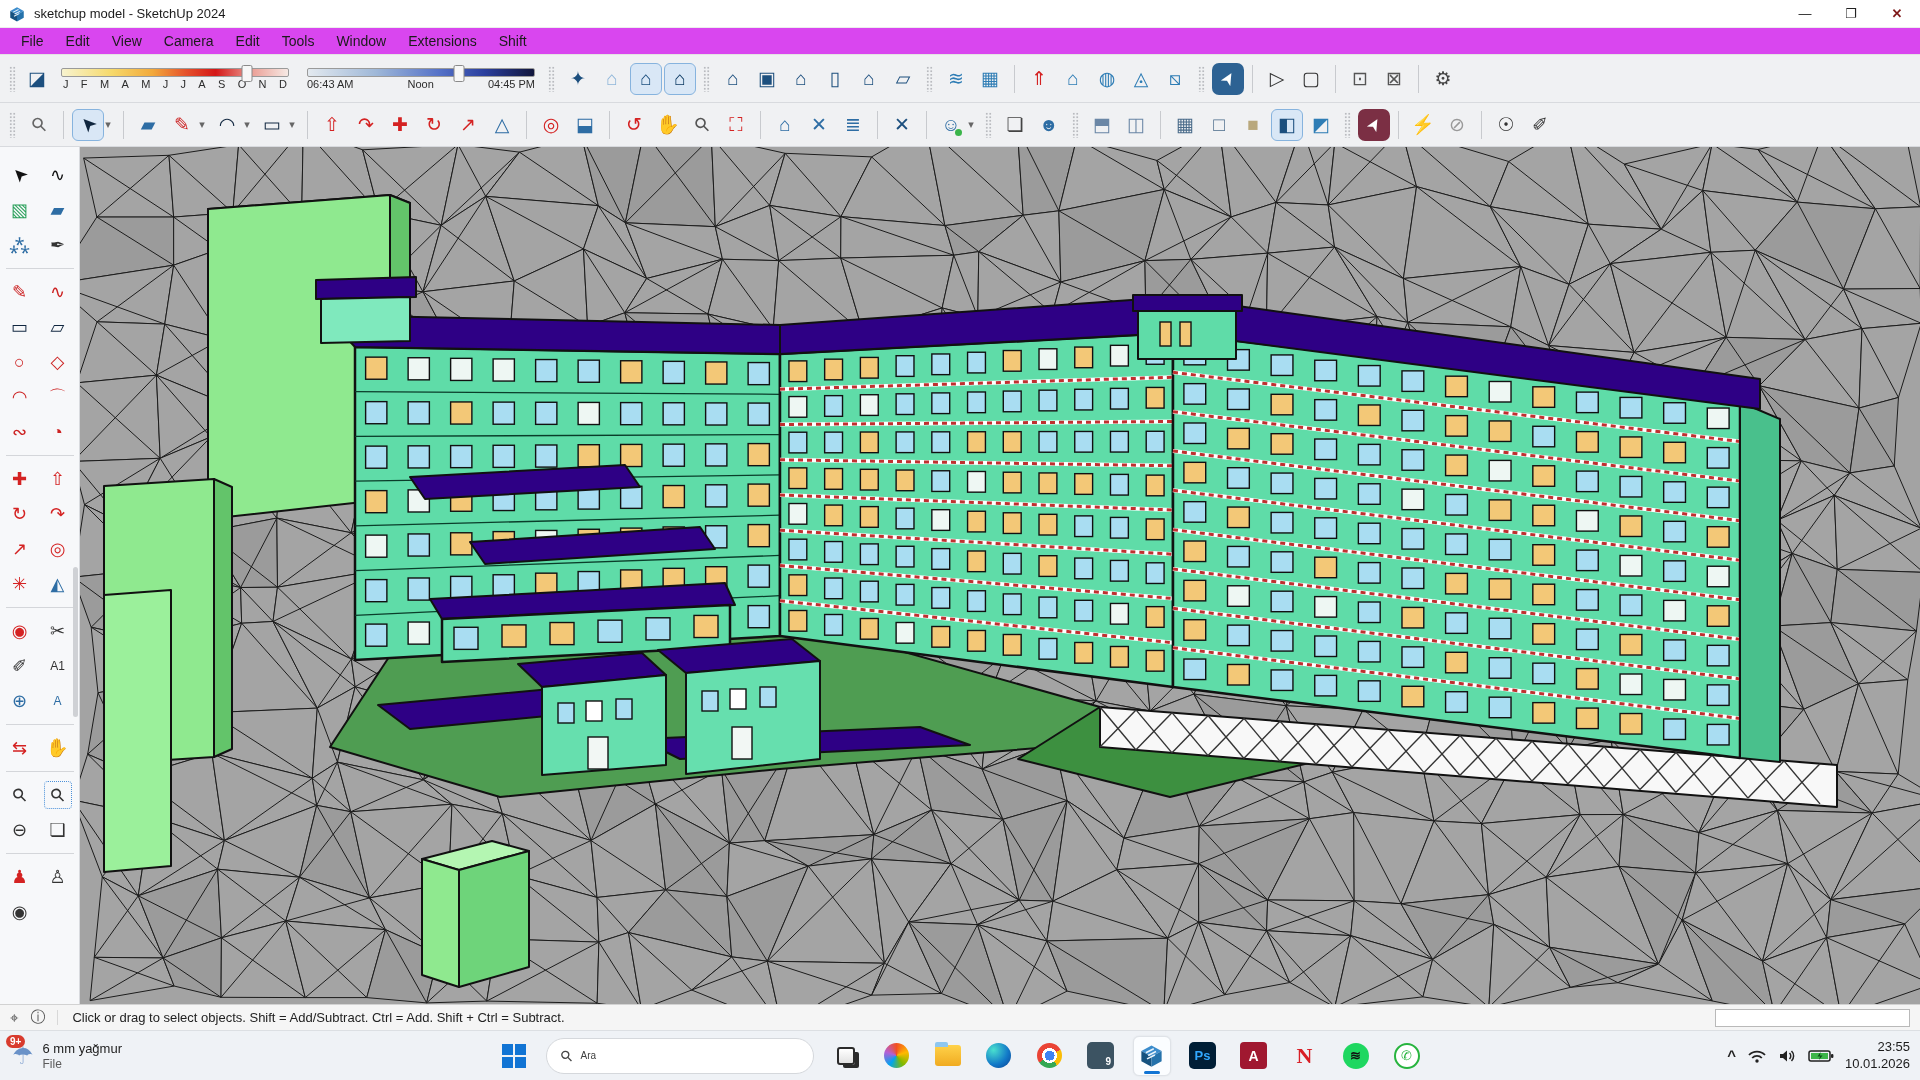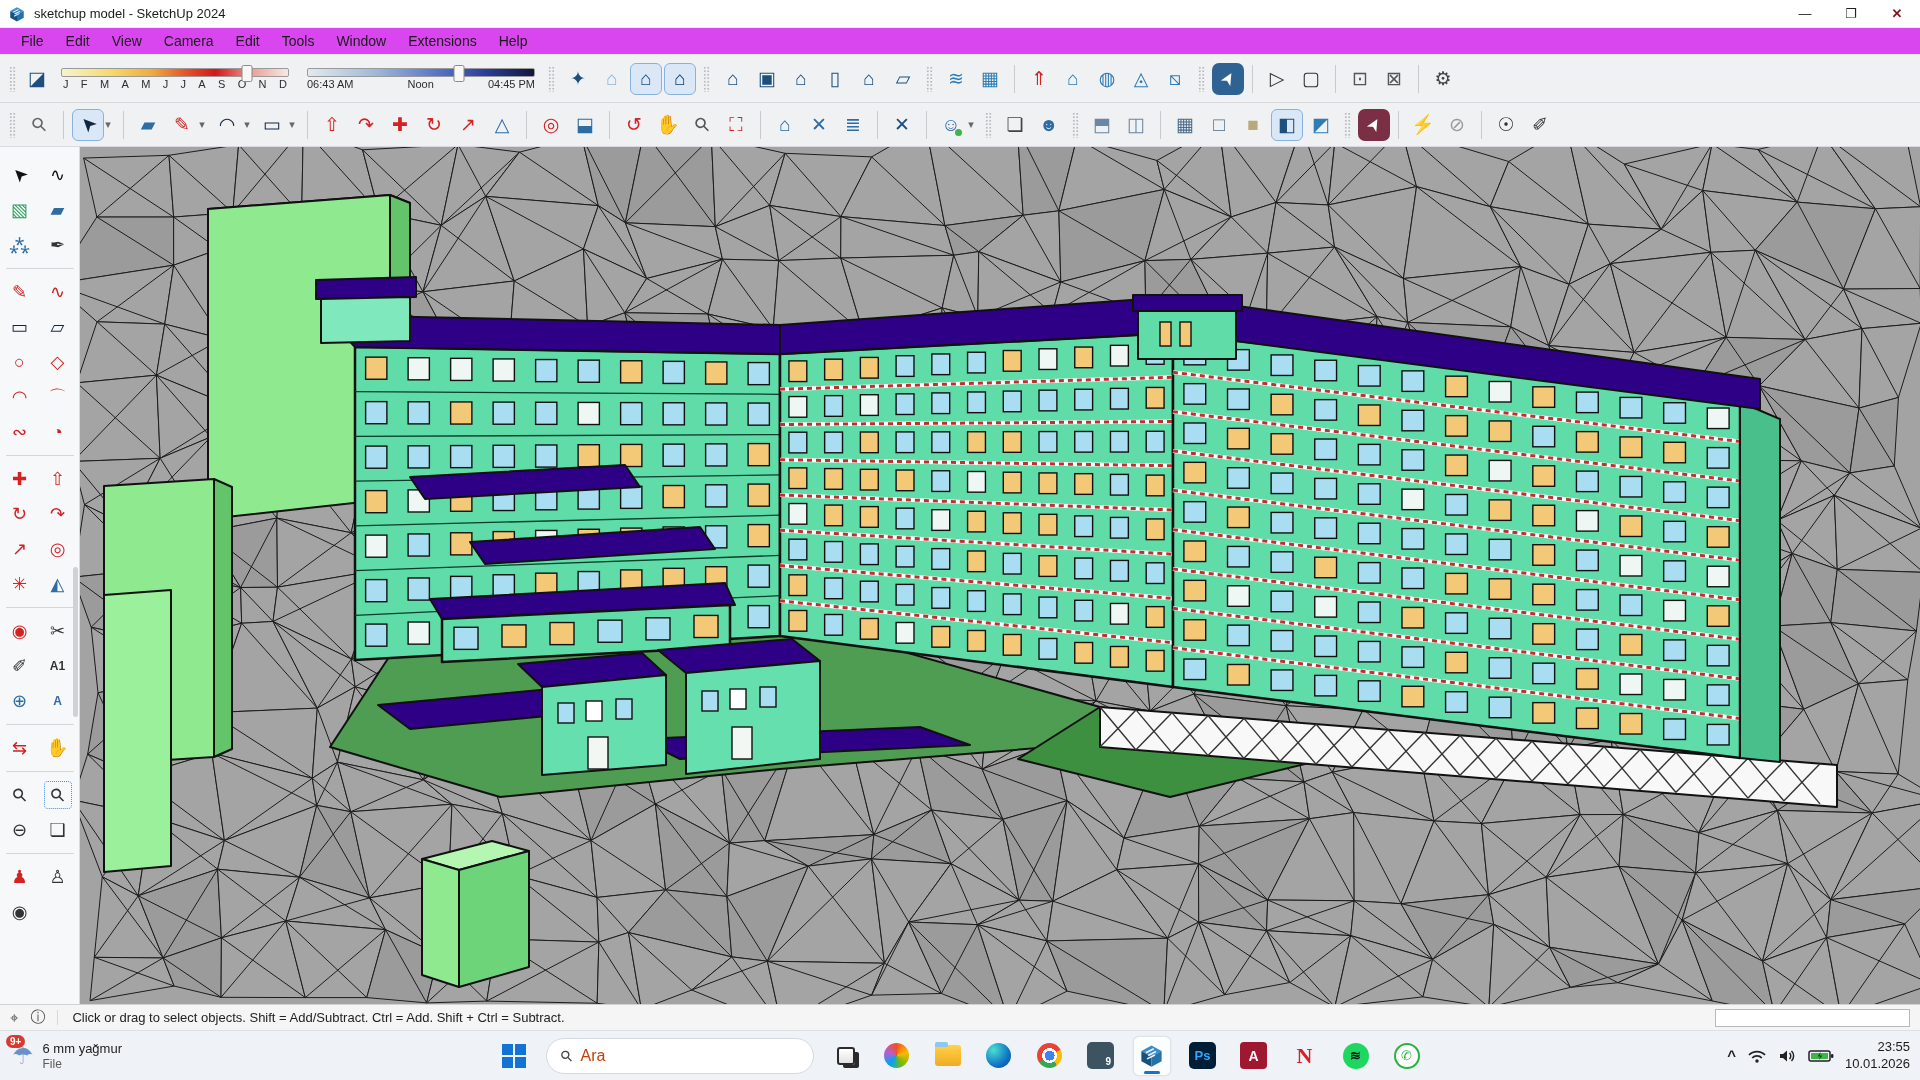--- a/index.html
+++ b/index.html
@@ -46,21 +46,21 @@
   .time-row { display:flex; justify-content:space-between; width:228px; font-size:11px; color:#2c2c2c; margin-top:1px; }
 
   
   .main { flex:1; display:flex; min-height:0; }
   .sidebar { width:80px; background:#f7f8fa; border-right:1px solid #d8dade; position:relative; overflow:hidden; }
   .side-grid { display:grid; grid-template-columns:34px 34px; justify-content:center; gap:3px 4px; padding-top:12px; }
   .side-grid .tbtn { width:32px; height:32px; }
   .side-grid .tbtn .glyph { font-size:18px; }
   .side-sep { grid-column:1 / 3; height:1px; background:#d4d6da; margin:4px 2px; }
   .side-scroll { position:absolute; right:1px; top:420px; width:5px; height:150px; background:#cfd1d5; border-radius:3px; }
-  .glyph.txt { font-size:12px !important; font-weight:bold; }
+  .glyph.txt { font-size:12px !important; font-weight:normal; }
   .viewport { flex:1; min-width:0; background:#a3a3a3; }
   .viewport svg { display:block; width:100%; height:100%; }
 
   
   .statusbar { height:26px; background:#f5f5f5; border-top:1px solid #d2d2d2; display:flex; align-items:center; padding:0 10px; gap:12px; font-size:13px; color:#222; }
   .status-icon { font-size:15px; color:#555; }
   .status-msg { border-left:1px solid #d8d8d8; padding-left:14px; }
   .measure-box { margin-left:auto; width:195px; height:18px; background:#fff; border:1px solid #b9b9b9; font-size:12px; padding:0 4px; color:#333; }
 
   
@@ -68,21 +68,21 @@
   .weather { position:absolute; left:12px; display:flex; align-items:center; gap:9px; }
   .umb-wrap { position:relative; font-size:24px; color:#6a92c8; }
   .weather-badge { position:absolute; top:-7px; left:-6px; background:#d83b2e; color:#fff; font-size:10px; font-weight:bold; border-radius:9px; padding:1px 4px; }
   .weather-l1 { font-size:13px; color:#1d1d1d; }
   .weather-l2 { font-size:12px; color:#5a5a5a; margin-top:1px; }
   .tb-center { display:flex; align-items:center; gap:13px; }
   .start { width:26px; height:26px; display:grid; grid-template-columns:11px 11px; grid-template-rows:11px 11px; gap:2px; place-content:center; }
   .start span { background:#1174d4; }
   .search-pill { width:268px; height:36px; background:#fff; border:1px solid #d5d8dc; border-radius:18px; display:flex; align-items:center; gap:9px; padding:0 14px; }
   .search-pill .mag { font-size:15px; color:#444; transform:rotate(-45deg); }
-  .search-pill .ph { font-size:16px; color:#c2410c; }
+  .search-pill .ph { font-size:10px; color:#404040; }
   .app { width:38px; height:40px; display:flex; align-items:center; justify-content:center; border-radius:6px; position:relative; }
   .app.active { background:#fbfdff; border:1px solid #dfe3e8; box-shadow:0 0 2px rgba(0,0,0,.08); }
   .app.active::after { content:''; position:absolute; bottom:1px; left:50%; transform:translateX(-50%); width:16px; height:3px; border-radius:2px; background:#1174d4; }
   .abox { display:flex; align-items:center; justify-content:center; }
   .app-taskview { width:18px; height:18px; background:linear-gradient(#fff,#e2e2e2); border:2px solid #2b2b2b; border-radius:3px; box-shadow:5px 4px 0 -1px #2b2b2b; }
   .app-copilot { width:25px; height:25px; border-radius:50%; background:conic-gradient(#f25022,#ffb900,#7fba00,#00a4ef,#b45fd6,#f25022); }
   .app-explorer { width:26px; height:21px; background:linear-gradient(#ffd24a,#f0ab21); border-radius:3px; position:relative; }
   .app-explorer::before { content:''; position:absolute; top:-3px; left:0; width:13px; height:5px; background:#8ec7f0; border-radius:2px 2px 0 0; }
   .app-edge { width:25px; height:25px; border-radius:50%; background:radial-gradient(circle at 30% 28%, #49e0cf, #1279c8 58%, #0a3f8f); }
   .app-chrome { width:25px; height:25px; border-radius:50%;
@@ -124,21 +124,21 @@
 
   <div class="menubar">
       <span class="menu-item">File</span>
       <span class="menu-item">Edit</span>
       <span class="menu-item">View</span>
       <span class="menu-item">Camera</span>
       <span class="menu-item">Edit</span>
       <span class="menu-item">Tools</span>
       <span class="menu-item">Window</span>
       <span class="menu-item">Extensions</span>
-      <span class="menu-item">Help</span>
+      <span class="menu-item">Shift</span>
     </div>
 
   <div class="toolbar row1">
     <span class="grip"></span>
     <span style="display:flex;align-items:center;">
         <div class="tbtn">
           <span class="glyph" style="color: rgb(28, 79, 126);">◪</span>
         </div>
       </span>
     <div class="sliders">

